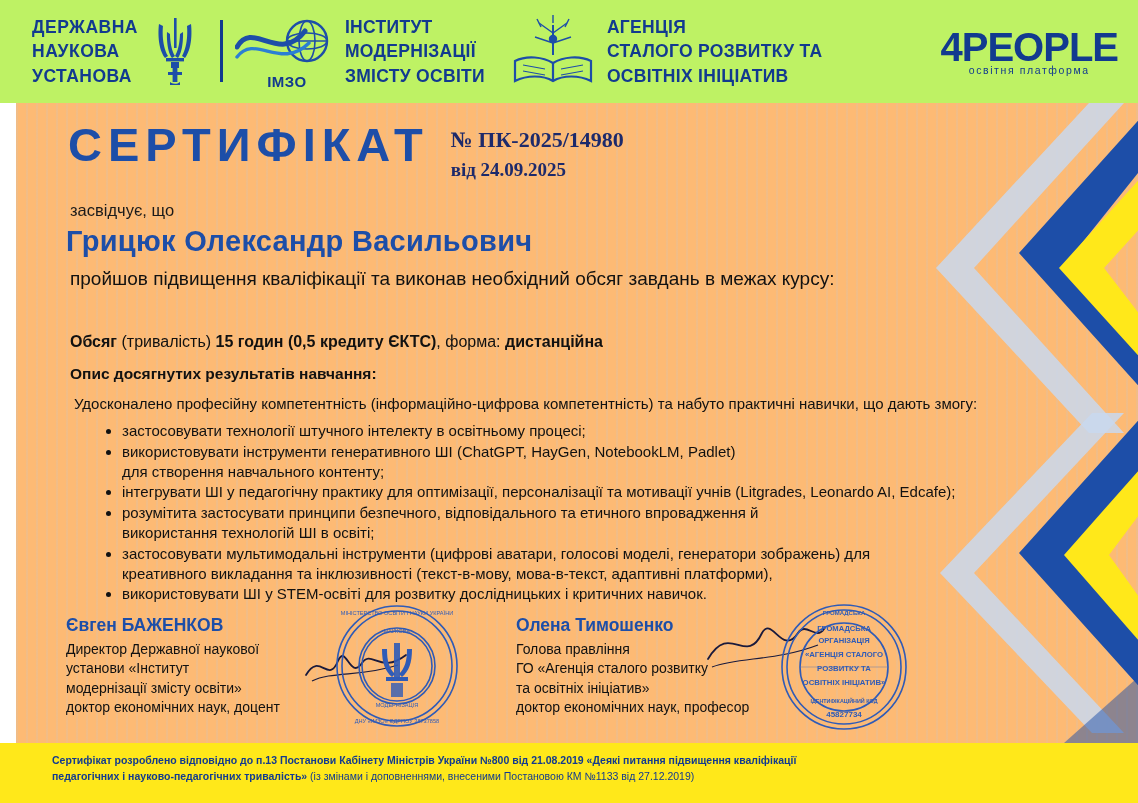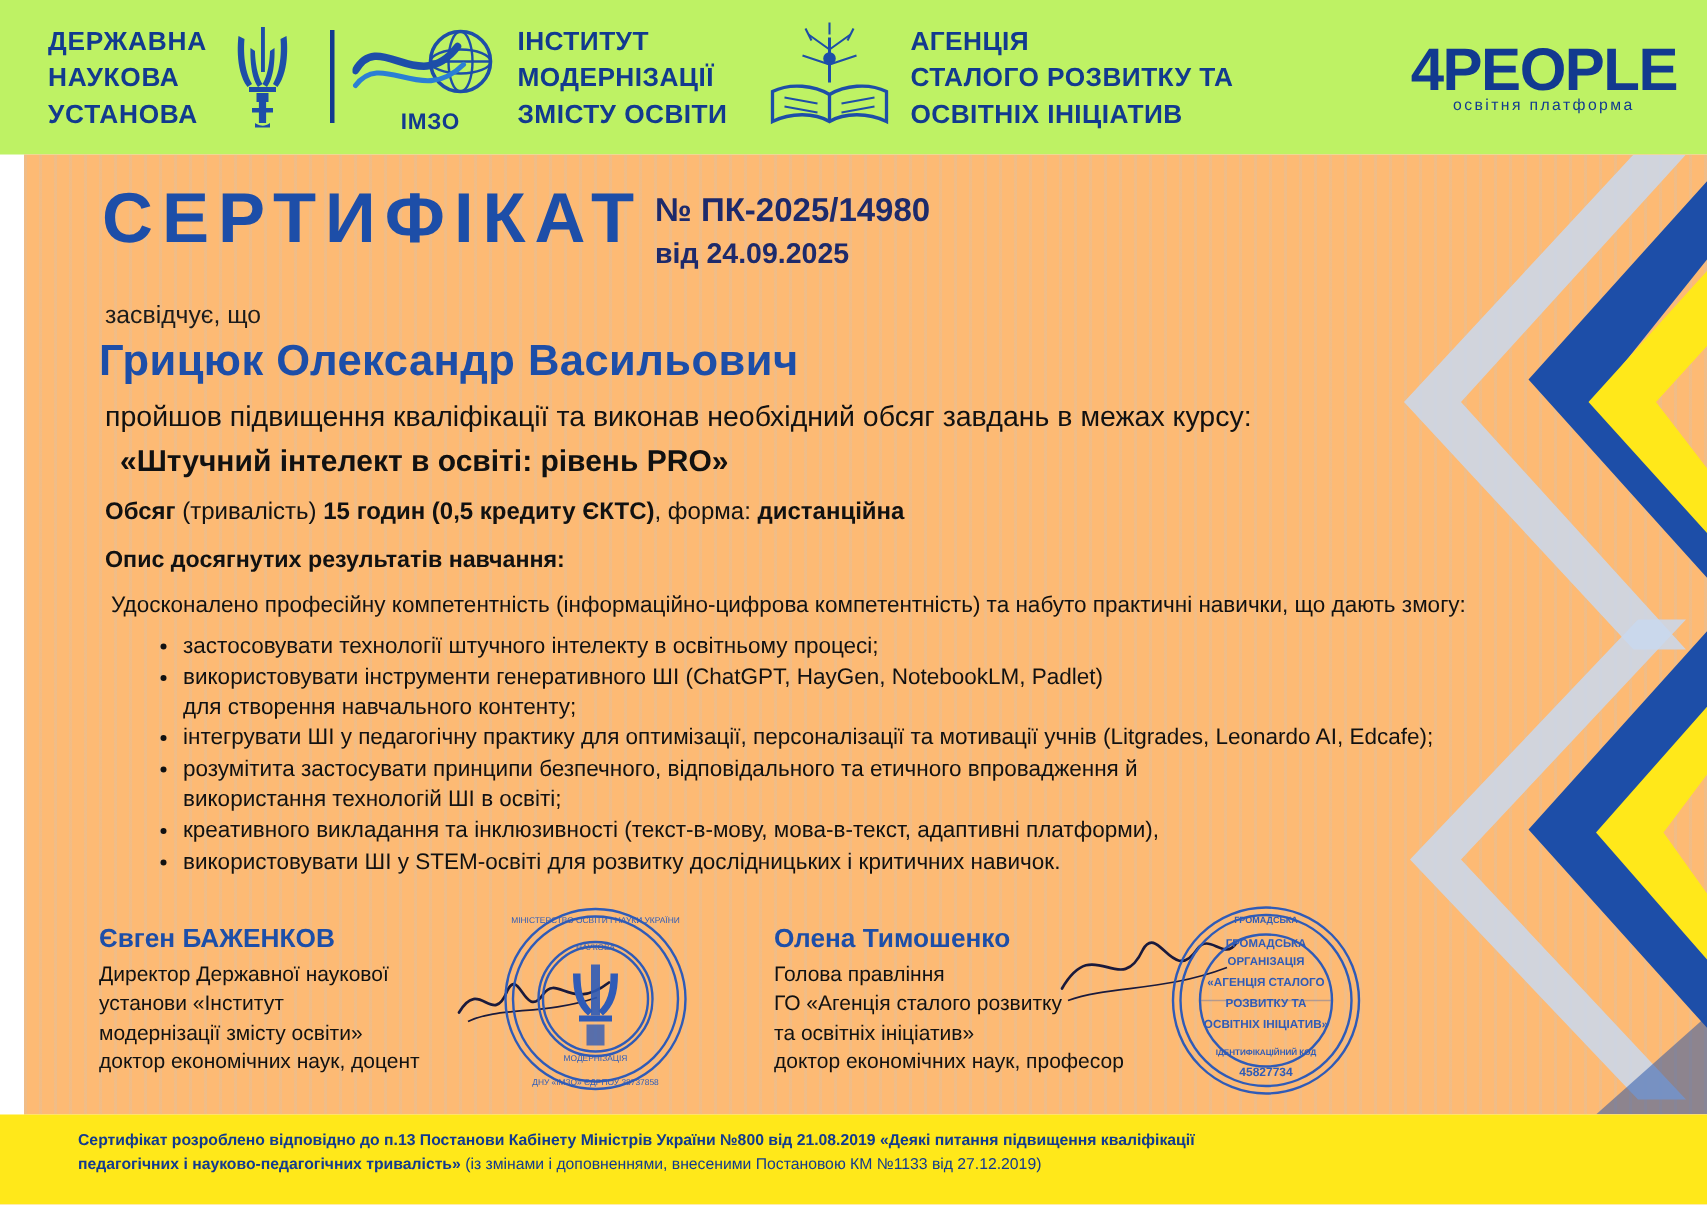--- a/index.html
+++ b/index.html
@@ -74,21 +74,21 @@
     position:absolute; right:0; top:0; width:330px; height:640px; overflow:hidden;
   }
 
   .content { position:absolute; left:0; top:0; width:1138px; height:640px; }
 
   .title-row { position:absolute; left:52px; top:18px; display:flex; align-items:flex-start; }
   .title {
     font-weight:bold; font-size:47px; color:#1d4ea8; letter-spacing:6px;
     line-height:1;
   }
-  .title-meta { margin-left:8px; margin-top:6px; }
+  .title-meta { margin-left:22px; margin-top:6px;font-family:Liberation Serif, serif; }
   .title-num { font-weight:bold; font-size:22px; color:#1d2a6b; }
   .title-date { font-weight:bold; font-size:19px; color:#1d2a6b; margin-top:6px; }
 
   .zasvid { position:absolute; left:54px; top:98px; font-size:16.5px; color:#1b1b1b; }
   .fio {
     position:absolute; left:50px; top:122px;
     font-weight:bold; font-size:29px; color:#1d4ea8; letter-spacing:0.3px;
   }
   .passed { position:absolute; left:54px; top:165px; font-size:19px; color:#111; }
   .course {
@@ -237,21 +237,20 @@
         <div class="title">СЕРТИФІКАТ</div>
         <div class="title-meta">
           <div class="title-num">№ ПК-2025/14980</div>
           <div class="title-date">від 24.09.2025</div>
         </div>
       </div>
 
       <div class="zasvid">засвідчує, що</div>
       <div class="fio">Грицюк Олександр Васильович</div>
       <div class="passed">пройшов  підвищення кваліфікації та виконав необхідний обсяг завдань в межах курсу:</div>
-      <div class="course">«Штучний інтелект в освіті: рівень PRO»</div>
 
       <div class="volume">
         <b>Обсяг</b>
         <span>(тривалість)</span>
         <b>15 годин (0,5 кредиту ЄКТС)</b><span>, форма:</span>
         <b>дистанційна</b>
       </div>
 
       <div class="desc-h">Опис досягнутих результатів навчання:</div>
       <div class="intro">Удосконалено професійну компетентність (інформаційно-цифрова компетентність) та набуто практичні навички, що дають змогу:</div>
@@ -267,20 +266,21 @@
         </li>
         <li>
           <span>інтегрувати ШІ у педагогічну практику для оптимізації, персоналізації та мотивації учнів (Litgrades, Leonardo AI, Edcafe);</span>
           <span class="l2"></span>
         </li>
         <li>
           <span>розумітита застосувати принципи безпечного, відповідального та етичного впровадження й</span>
           <span class="l2">використання технологій ШІ в освіті;</span>
         </li>
         <li>
+          <span>застосовувати мультимодальні інструменти (цифрові аватари, голосові моделі, генератори зображень) для</span>
           <span class="l2">креативного викладання та інклюзивності (текст-в-мову, мова-в-текст, адаптивні платформи),</span>
         </li>
         <li>
           <span>використовувати ШІ у STEM-освіті для розвитку дослідницьких і критичних навичок.</span>
           <span class="l2"></span>
         </li>
       </ul>
 
       <div class="sig-left">
         <div class="sig-name">Євген БАЖЕНКОВ</div>

